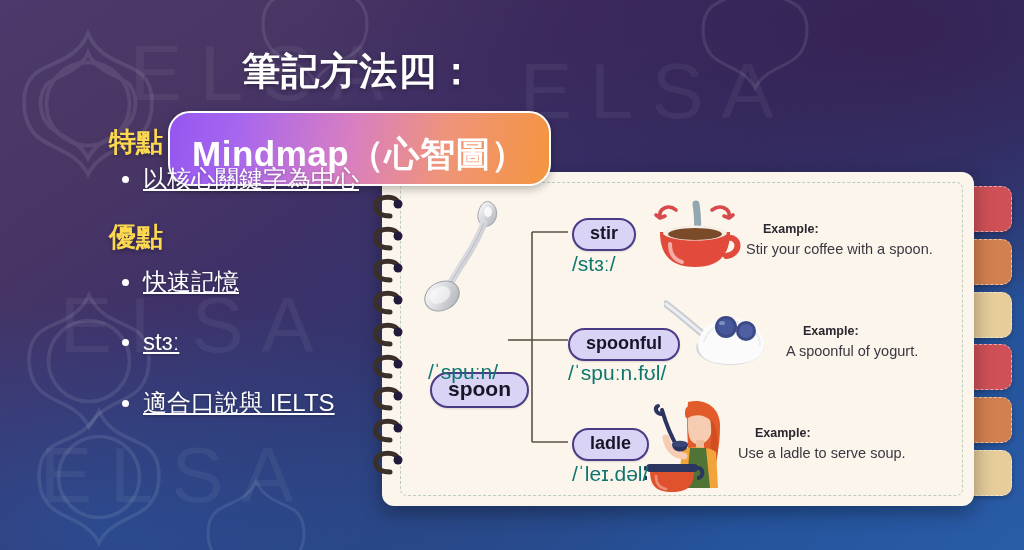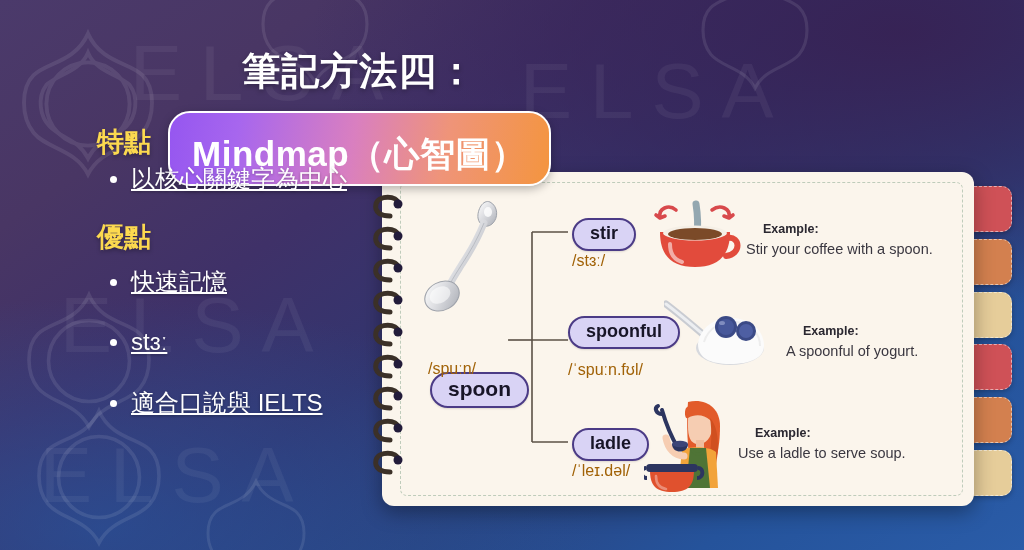--- a/index.html
+++ b/index.html
@@ -84,21 +84,21 @@
     font-size: 35px;
     font-weight: 700;
     letter-spacing: 0.5px;
     line-height: 1.12;
     display: block;
   }
 
   
   .left-col {
     position: absolute;
-    left: 0;
+    left: 12px;
     top: 124px;
     width: 372px;
     z-index: 6;
     padding-left: 45px;
   }
   .sec-head {
     color: #fcd94f;
     font-size: 27px;
     font-weight: 700;
     margin: 0 0 4px 52px;
@@ -192,22 +192,22 @@
     font-size: 18px;
     font-weight: 700;
     padding: 3px 16px 5px 16px;
     white-space: nowrap;
     z-index: 8;
     box-shadow: 0 1px 2px rgba(0,0,0,0.12);
   }
   .pill.root { font-size: 21px; }
   .ipa {
     position: absolute;
-    color: #a16207;
-    font-size: 16px;
+    color: #0f766e;
+    font-size: 21px;
     white-space: nowrap;
     z-index: 8;
   }
   .example {
     position: absolute;
     z-index: 8;
     width: 210px;
   }
   .ex-label {
     color: #2a2730;
@@ -405,26 +405,26 @@
       <ellipse cx="36" cy="48" rx="8" ry="3.2" fill="#3c4578"></ellipse>
 
       <path d="M6 74 L50 74 C50 90 44 96 28 96 C12 96 6 90 6 74 Z" fill="#e0512e"></path>
       <rect x="2" y="68" width="52" height="8" rx="4" fill="#2c3560"></rect>
       <path d="M2 72 C-4 72 -4 82 3 82" fill="none" stroke="#2c3560" stroke-width="4"></path>
       <path d="M54 72 C60 72 60 82 53 82" fill="none" stroke="#2c3560" stroke-width="4"></path>
       <path d="M12 80 C12 88 16 92 22 93" stroke="#ffffff" stroke-width="2.6" fill="none" opacity="0.35" stroke-linecap="round"></path>
     </svg>
 
     <span class="pill root" style="left:48px; top:156px;margin-top:44px;">spoon</span>
-    <span class="ipa" style="left:46px; top:188px;">/spuːn/</span>
+    <span class="ipa" style="left:46px; top:188px;">/ˈspuːn/</span>
 
     <span class="pill" style="left:190px; top:46px;">stir</span>
     <span class="ipa" style="left:190px; top:80px;">/stɜː/</span>
 
-    <span class="pill" style="left:186px; top:144px;">spoonful</span>
+    <span class="pill" style="left:186px; top:156px;">spoonful</span>
     <span class="ipa" style="left:186px; top:189px;">/ˈspuːn.fʊl/</span>
 
     <span class="pill" style="left:190px; top:256px;">ladle</span>
     <span class="ipa" style="left:190px; top:290px;">/ˈleɪ.dəl/</span>
 
     <div class="example" style="left:364px; top:50px;">
       <span class="ex-label">Example:</span>
       <span class="ex-text">Stir your coffee with a spoon.</span>
     </div>
 

